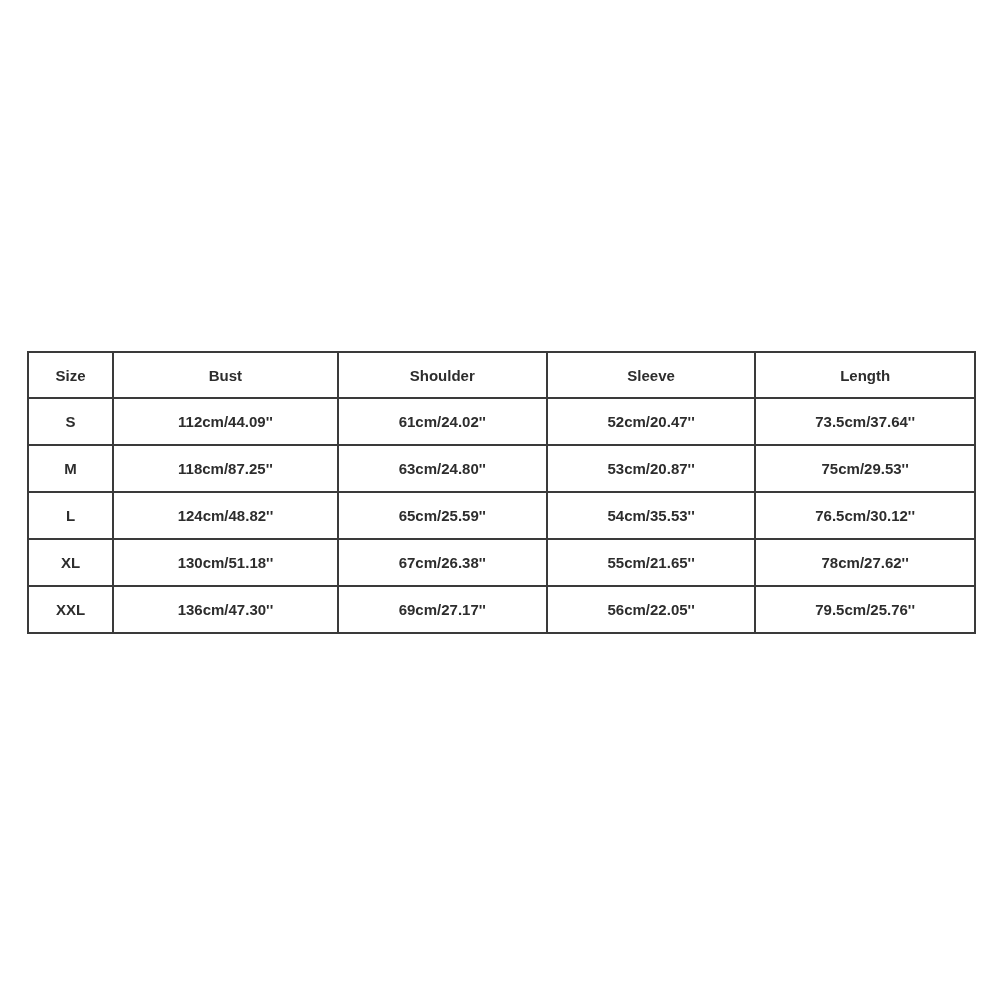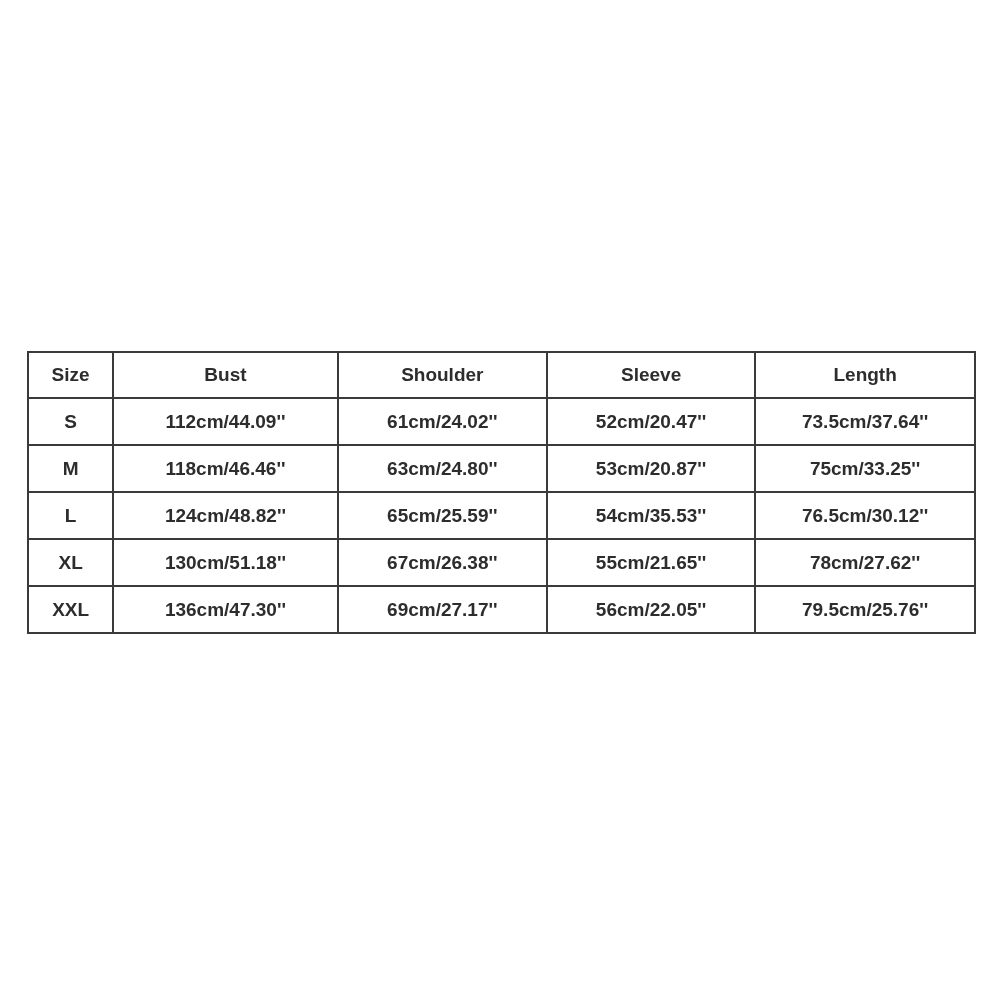--- a/index.html
+++ b/index.html
@@ -22,21 +22,21 @@
   table.size-chart {
     width: 100%;
     border-collapse: collapse;
     table-layout: fixed;
   }
   table.size-chart th,
   table.size-chart td {
     border: 2px solid #3a3a3a;
     text-align: center;
     vertical-align: middle;
-    font-size: 19px;
+    font-size: 15px;
     font-weight: 700;
     color: #2d2d2d;
     padding: 0;
     height: 45px;
   }
   table.size-chart thead th {
     height: 44px;
   }
   col.c-size    { width: 9.0%; }
   col.c-bust    { width: 23.7%; }
@@ -68,24 +68,24 @@
     <tbody>
       <tr>
         <td>S</td>
         <td>112cm/44.09''</td>
         <td>61cm/24.02''</td>
         <td>52cm/20.47''</td>
         <td>73.5cm/37.64''</td>
       </tr>
       <tr>
         <td>M</td>
-        <td>118cm/46.46''</td>
+        <td>118cm/87.25''</td>
         <td>63cm/24.80''</td>
         <td>53cm/20.87''</td>
-        <td>75cm/33.25''</td>
+        <td>75cm/29.53''</td>
       </tr>
       <tr>
         <td>L</td>
         <td>124cm/48.82''</td>
         <td>65cm/25.59''</td>
         <td>54cm/35.53''</td>
         <td>76.5cm/30.12''</td>
       </tr>
       <tr>
         <td>XL</td>

